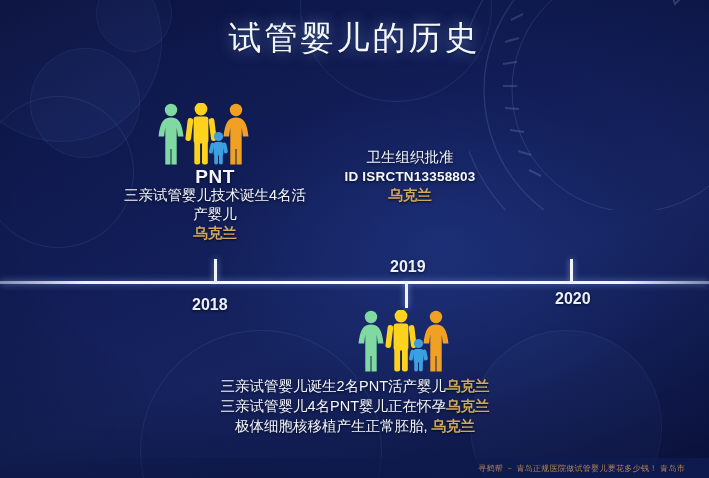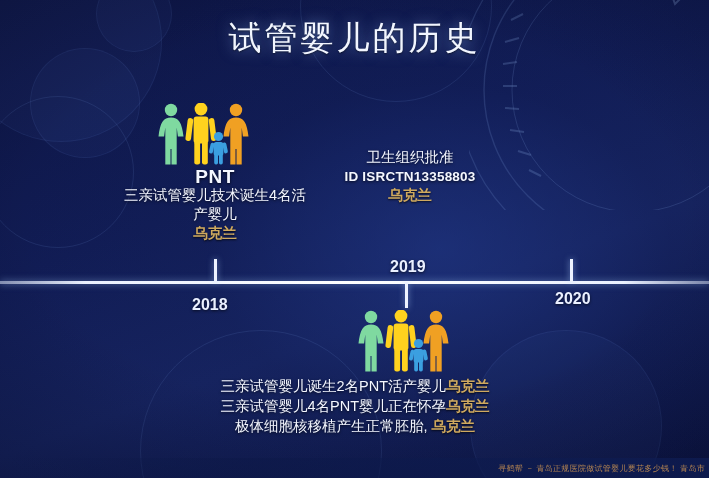--- a/index.html
+++ b/index.html
@@ -124,21 +124,21 @@
   .footer {
     position: absolute;
     left: 0;
     right: 0;
     bottom: 0;
     height: 20px;
     background: linear-gradient(to right, rgba(10,20,62,0) 0%, rgba(12,24,72,0.55) 35%, rgba(14,28,82,0.8) 100%);
     display: flex;
     align-items: center;
     justify-content: flex-end;
-    padding-right: 4px;
+    padding-right: 24px;
     box-sizing: border-box;
   }
   .footer span {
     font-size: 8px;
     color: #c08c52;
     letter-spacing: 0.3px;
     opacity: 0.92;
     white-space: nowrap;
   }
 </style>

